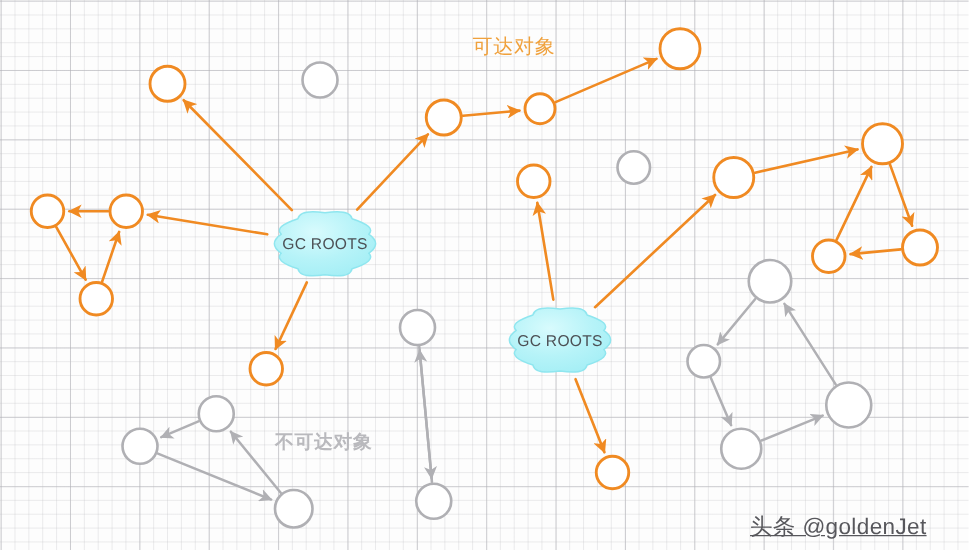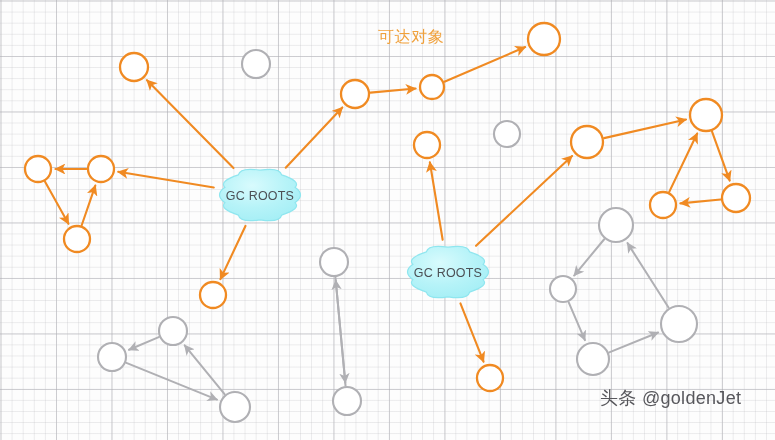--- a/index.html
+++ b/index.html
@@ -151,16 +151,17 @@
         <circle cx="616" cy="225" r="17" fill="#ffffff" stroke="#b0b0b4" stroke-width="2.1"></circle>
         <circle cx="563" cy="289" r="13" fill="#ffffff" stroke="#b0b0b4" stroke-width="2.1"></circle>
         <circle cx="593" cy="359" r="16" fill="#ffffff" stroke="#b0b0b4" stroke-width="2.1"></circle>
         <circle cx="679" cy="324" r="18" fill="#ffffff" stroke="#b0b0b4" stroke-width="2.1"></circle>
       </g>
   </svg>
 
 
   <div class="lbl lbl-reachable" id="label-reachable" style="left: 378px; top: 27px;">可达对象</div>
 
+  <div class="lbl lbl-unreachable" id="label-unreachable" style="left: 220px; top: 344px;">不可达对象</div>
 
-  <div class="lbl lbl-watermark" id="label-watermark" style="left: 600px; top: 386px;">头条 @goldenJet</div>
+  <div class="lbl lbl-watermark" id="label-watermark" style="left: 600px; top: 409px; text-decoration: underline;">头条 @goldenJet</div>
 
 </div>
 
 </body></html>

